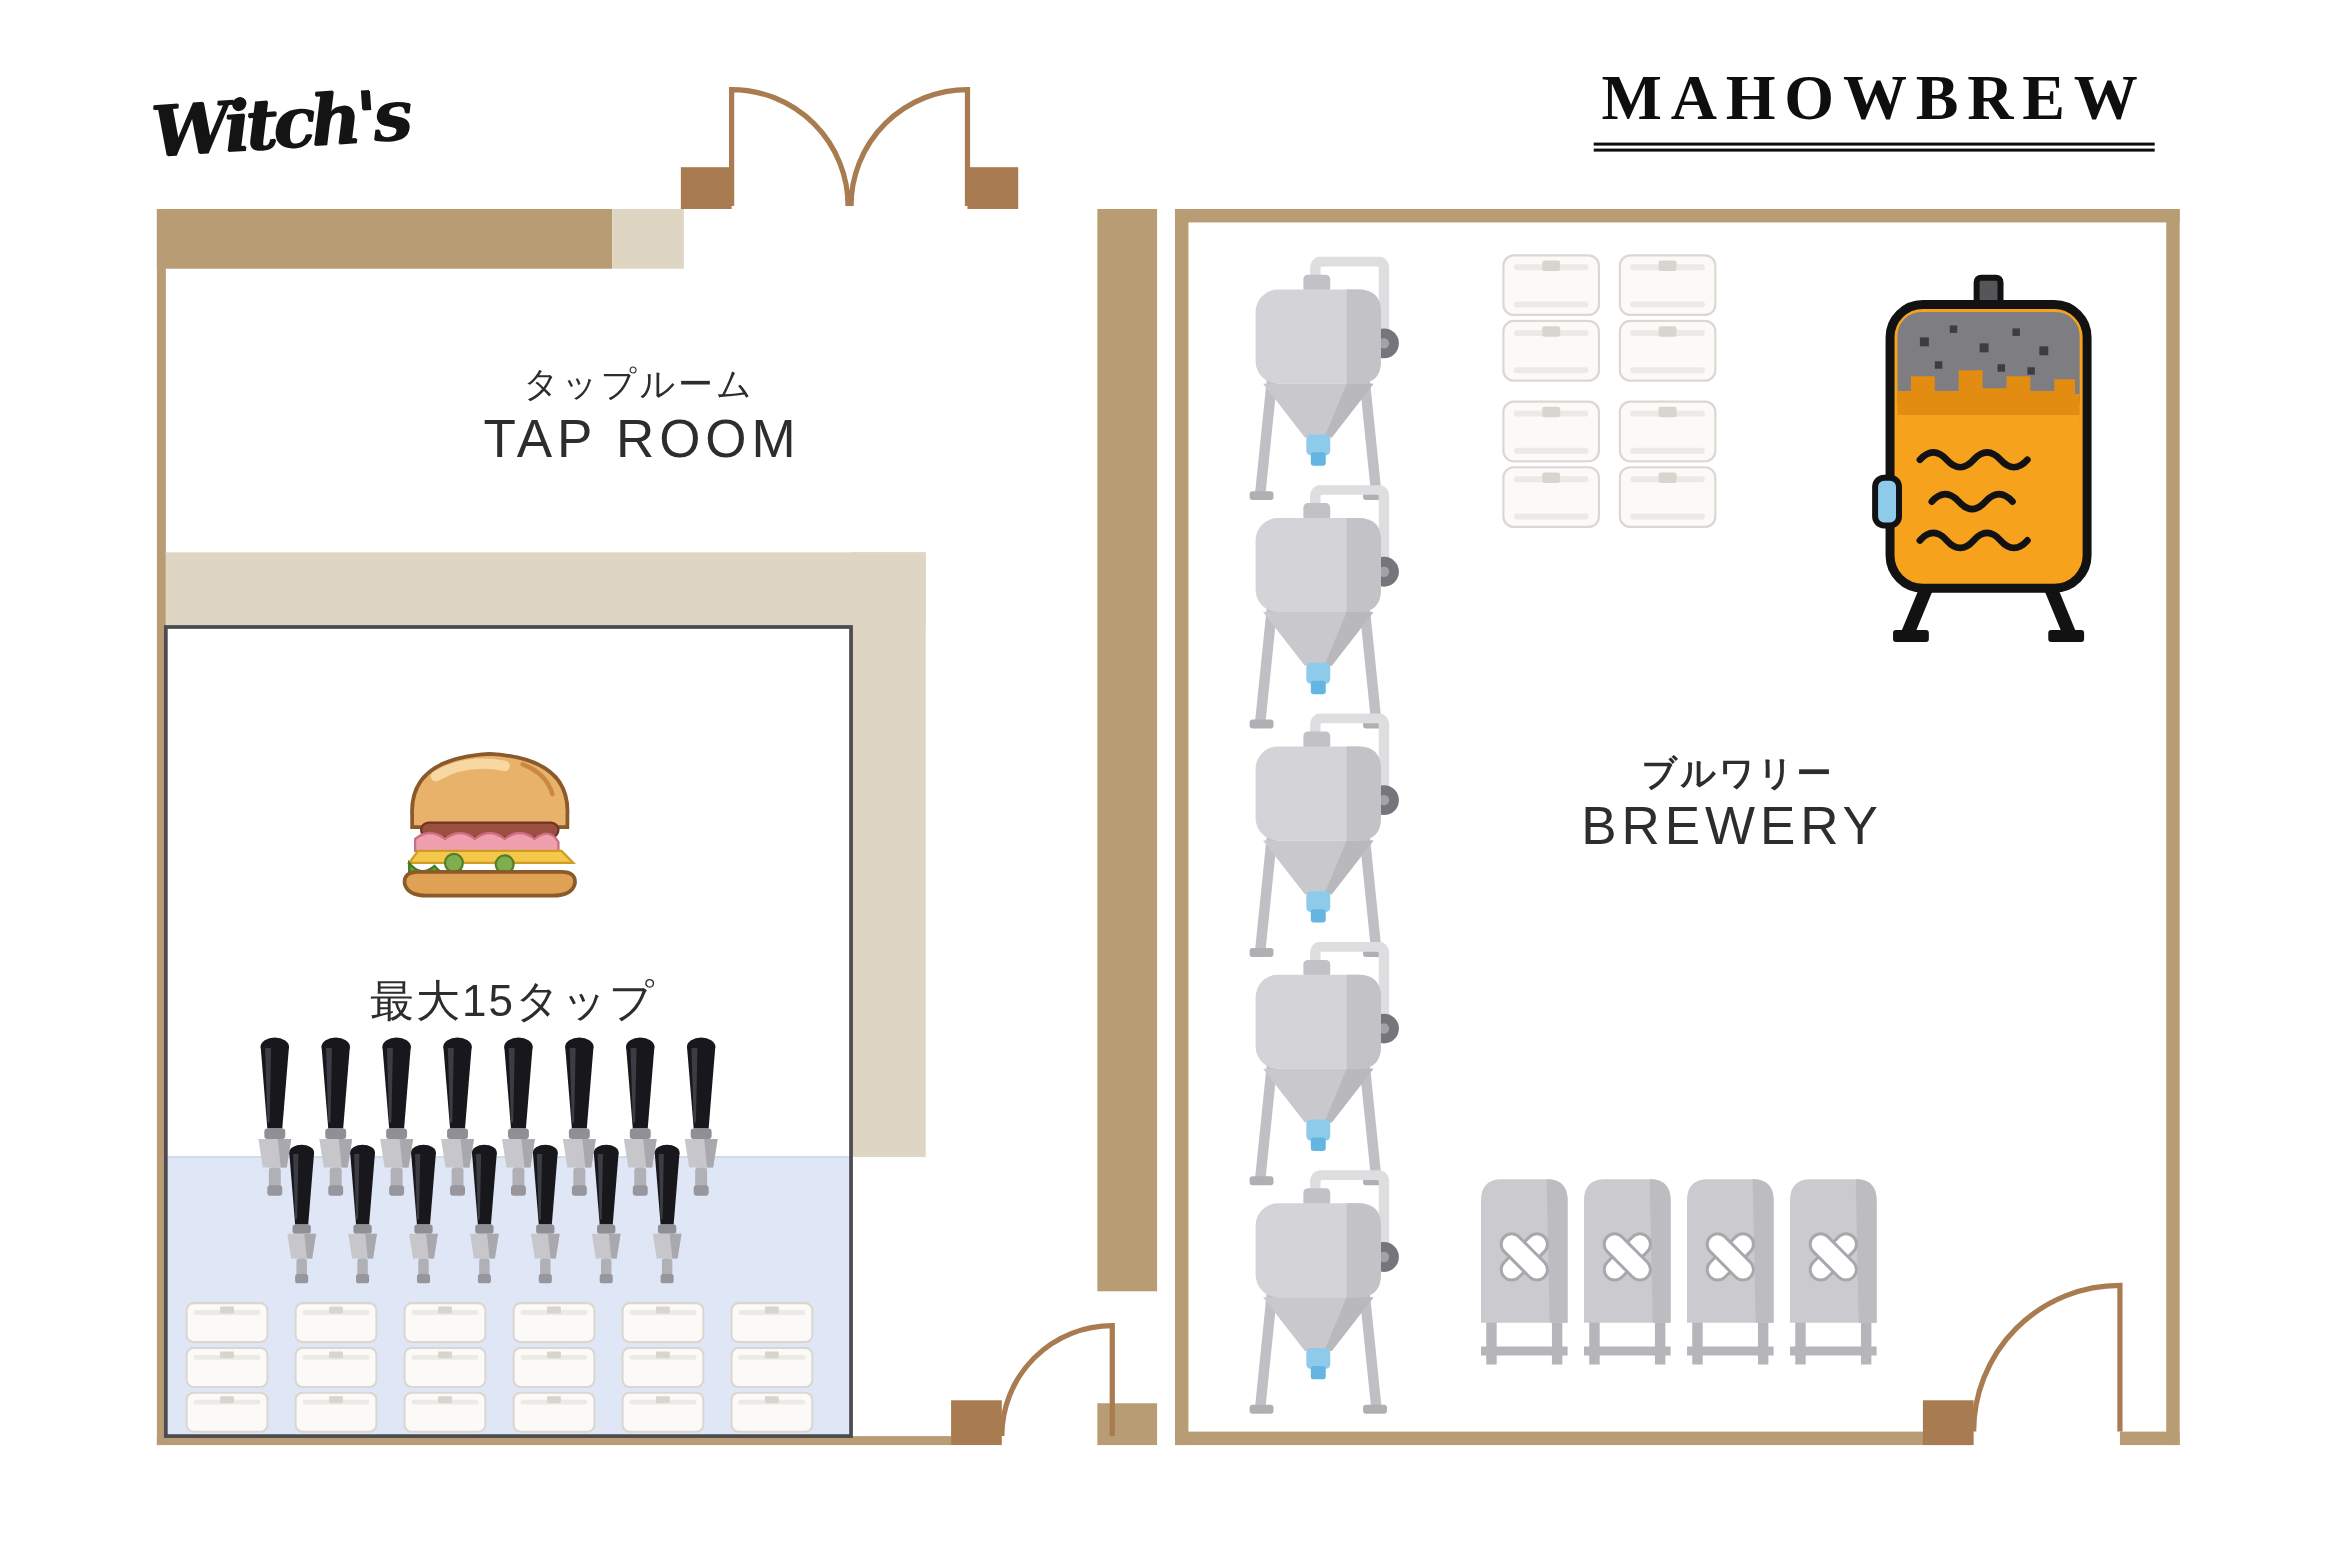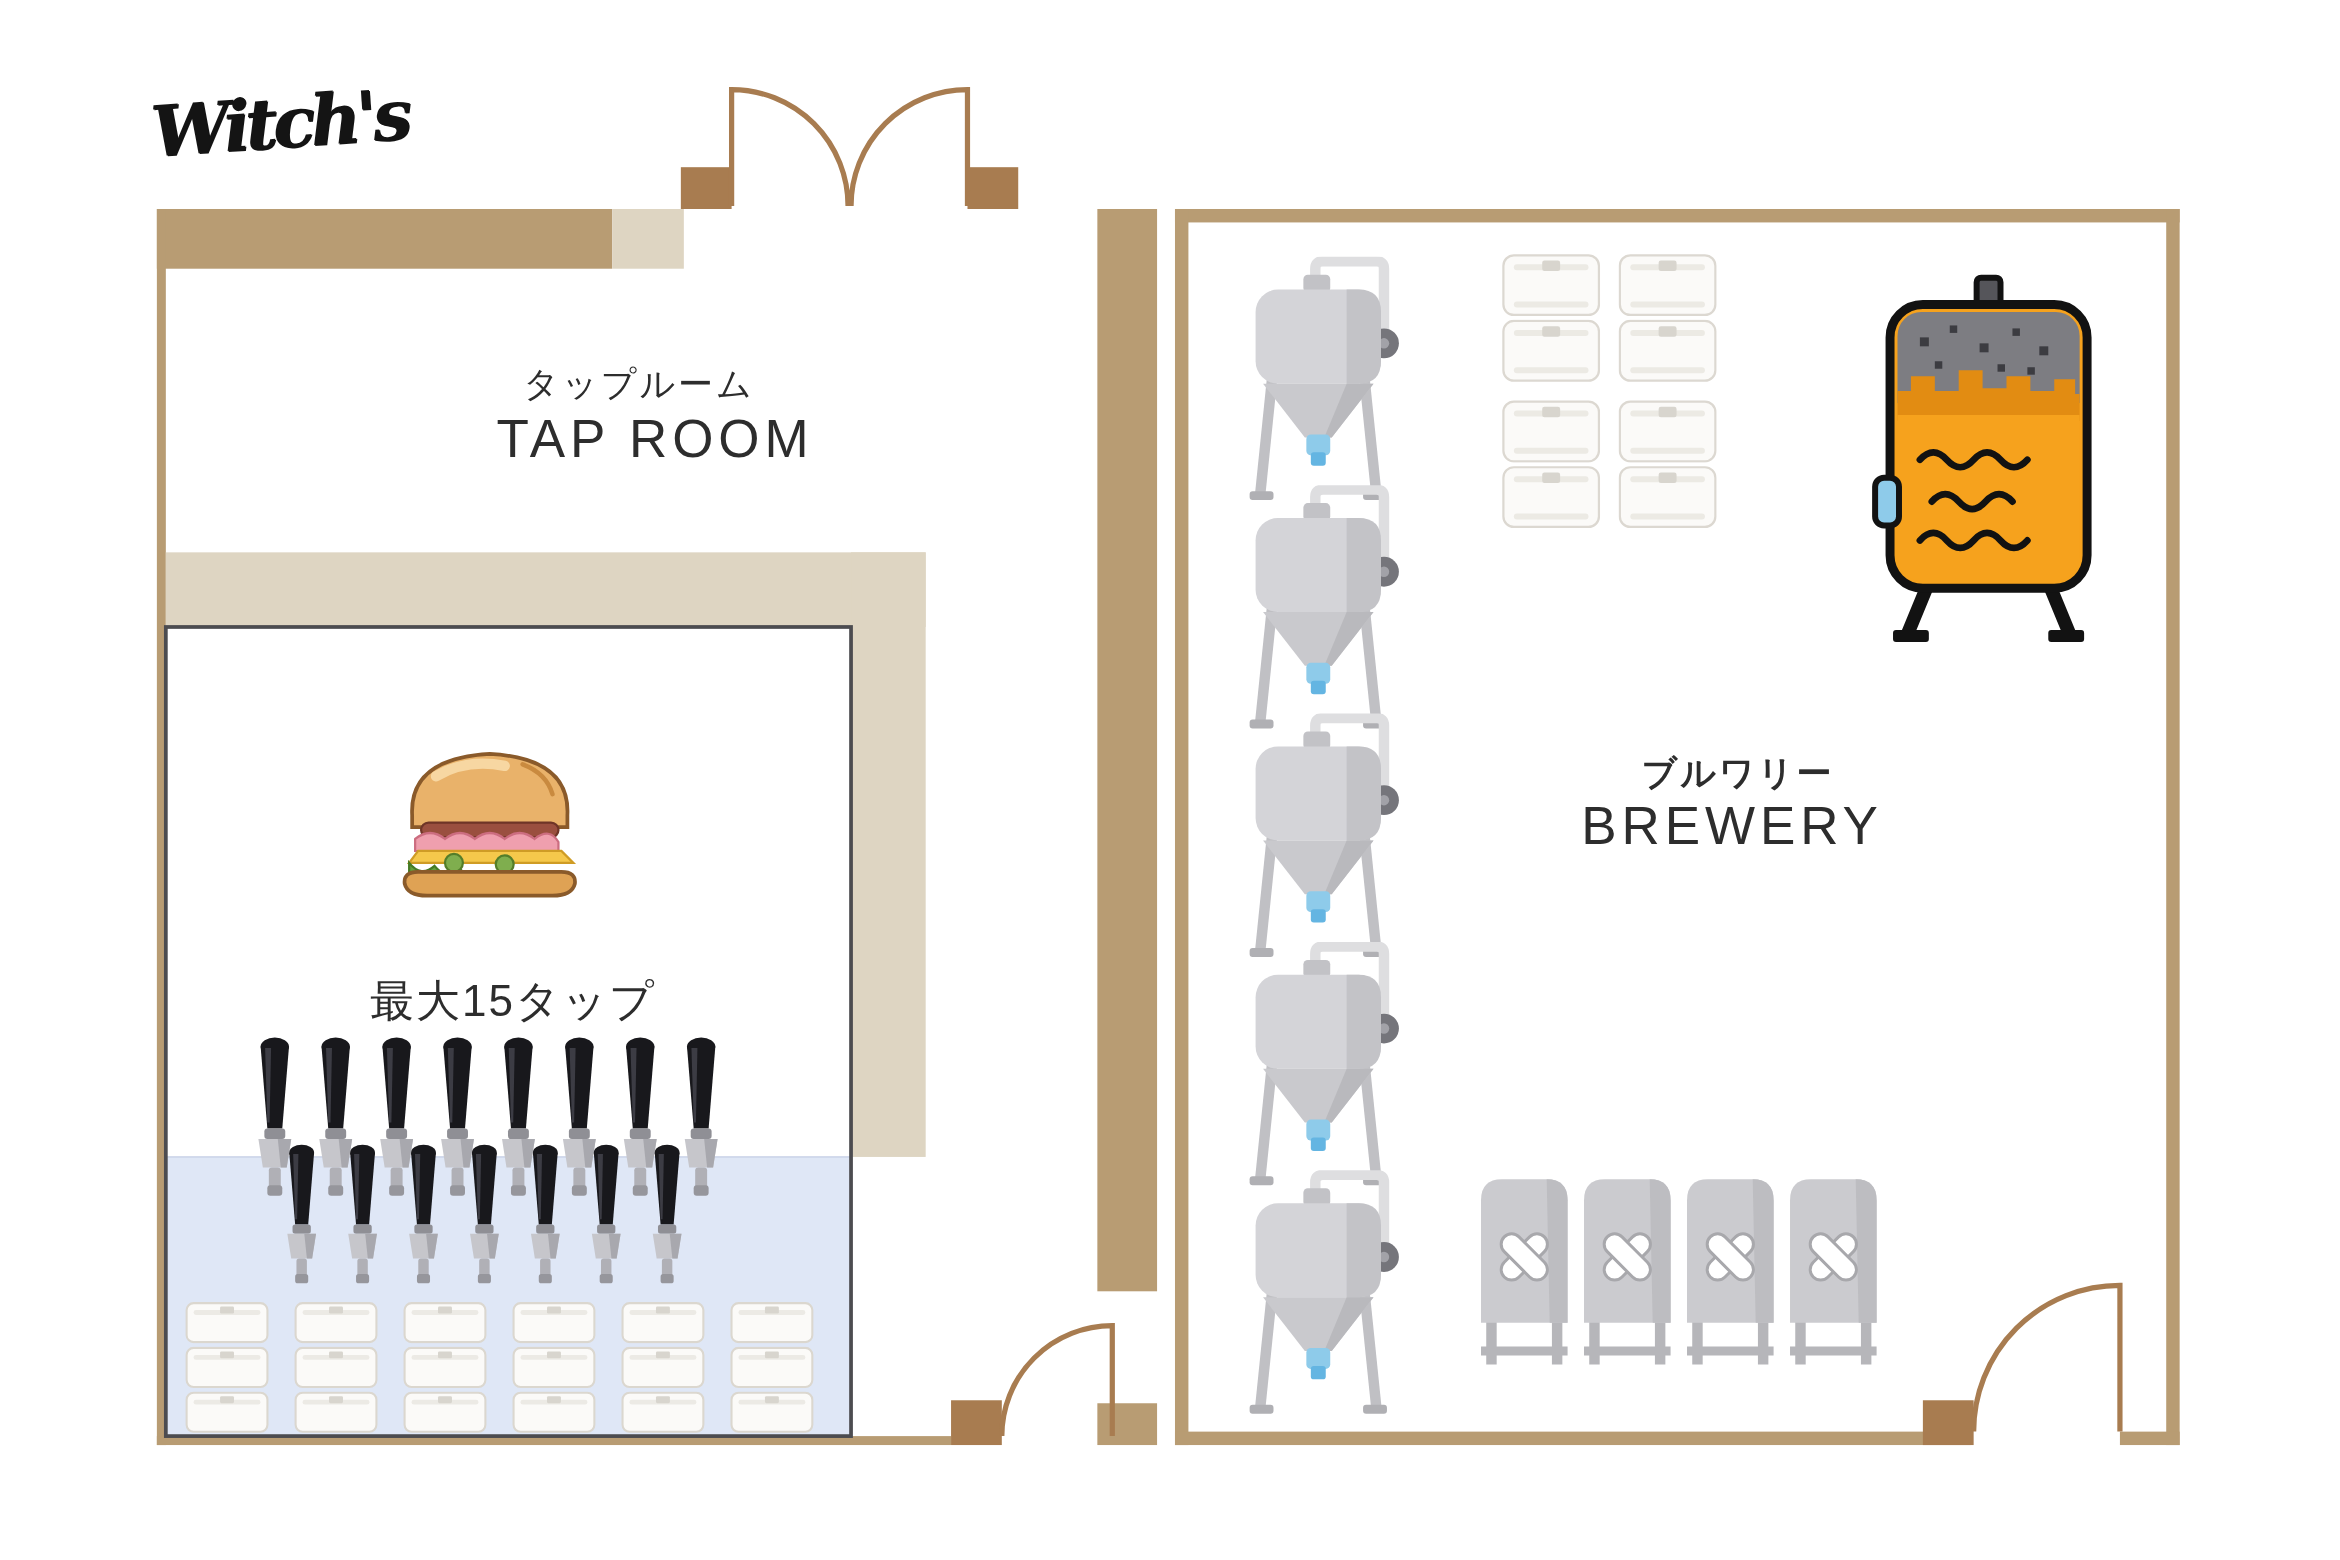--- a/index.html
+++ b/index.html
@@ -228,22 +228,23 @@
       <path d="M12 74 q10 -8 20 0 q10 -8 20 0 q10 -8 20 0 q10 -8 20 0 q10 -8 16 2 l0 8 L12 82 Z" fill="#ef9fae" stroke="#cc6d80" stroke-width="1.5"></path>
       <path d="M14 82 L110 82 L118 90 L8 90 Z" fill="#f5c84b" stroke="#cf9c25" stroke-width="1.5"></path>
       <path d="M8 90 q8 10 17 2 q8 10 17 2 q8 10 17 2 q8 10 17 2 q8 10 17 2 q8 8 14 -2 l2 8 L8 100 Z" fill="#63a03c" stroke="#457a24" stroke-width="1.5"></path>
       <circle cx="38" cy="90" r="6" fill="#7fae4e" stroke="#547d2a" stroke-width="1.5"></circle>
       <circle cx="72" cy="91" r="6" fill="#7fae4e" stroke="#547d2a" stroke-width="1.5"></circle>
       <path d="M14 96 L110 96 Q120 96 119 104 Q117 112 104 112 L20 112 Q7 112 5 104 Q4 96 14 96 Z" fill="#dfa254" stroke="#8a5a2a" stroke-width="2.5"></path>
     </g>
   </svg>
 
   <div class="witch" style="left:279px;top:123px;">Witch's</div>
+  <div class="brand" style="left:1874px;top:106px;">MAHOWBREW</div>
 
   <div class="label room-jp" style="left:639px;top:384px;">タップルーム</div>
-  <div class="label room-en" style="left:642px;top:438px;margin-left:13px;">TAP ROOM</div>
+  <div class="label room-en" style="left:642px;top:438px;">TAP ROOM</div>
   <div class="label note" style="left:490px;top:1001px;margin-left:23px;">最大15タップ</div>
 
   <div class="label room-jp" style="left:1738px;top:773px;font-weight:bold;">ブルワリー</div>
   <div class="label room-en" style="left:1732px;top:825px;">BREWERY</div>
 
 </div>
 
 
 </body></html>

